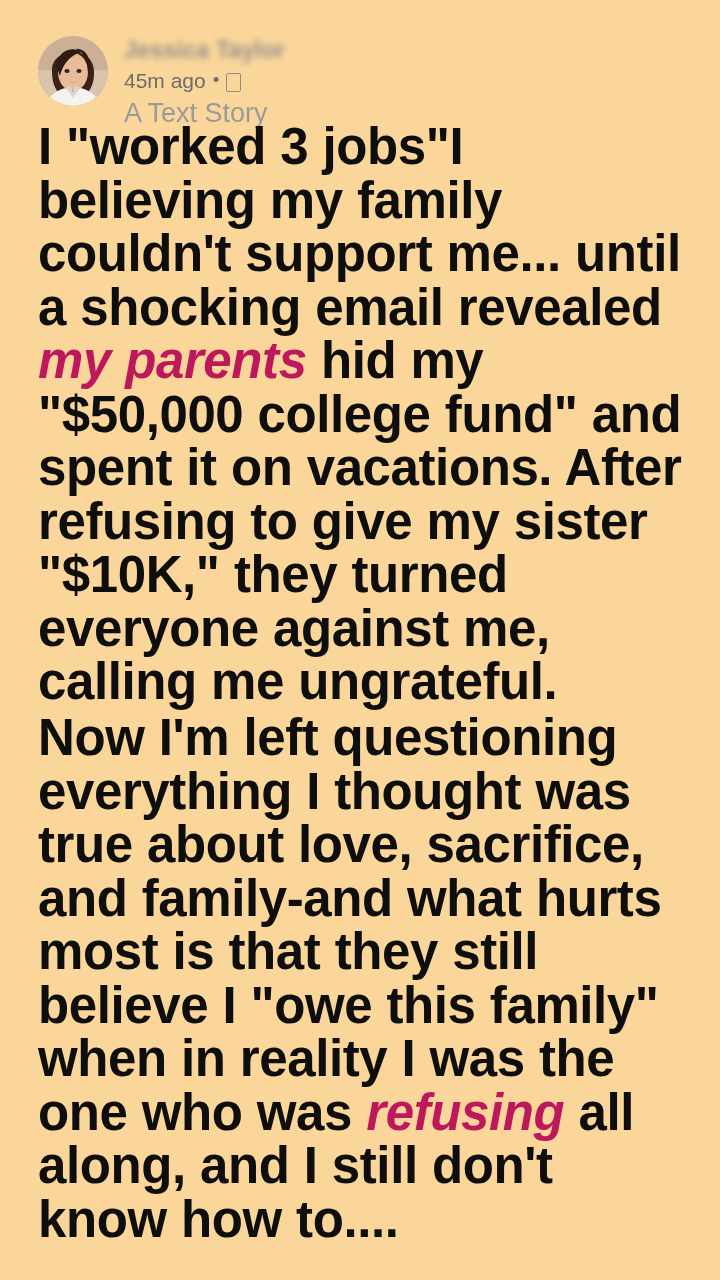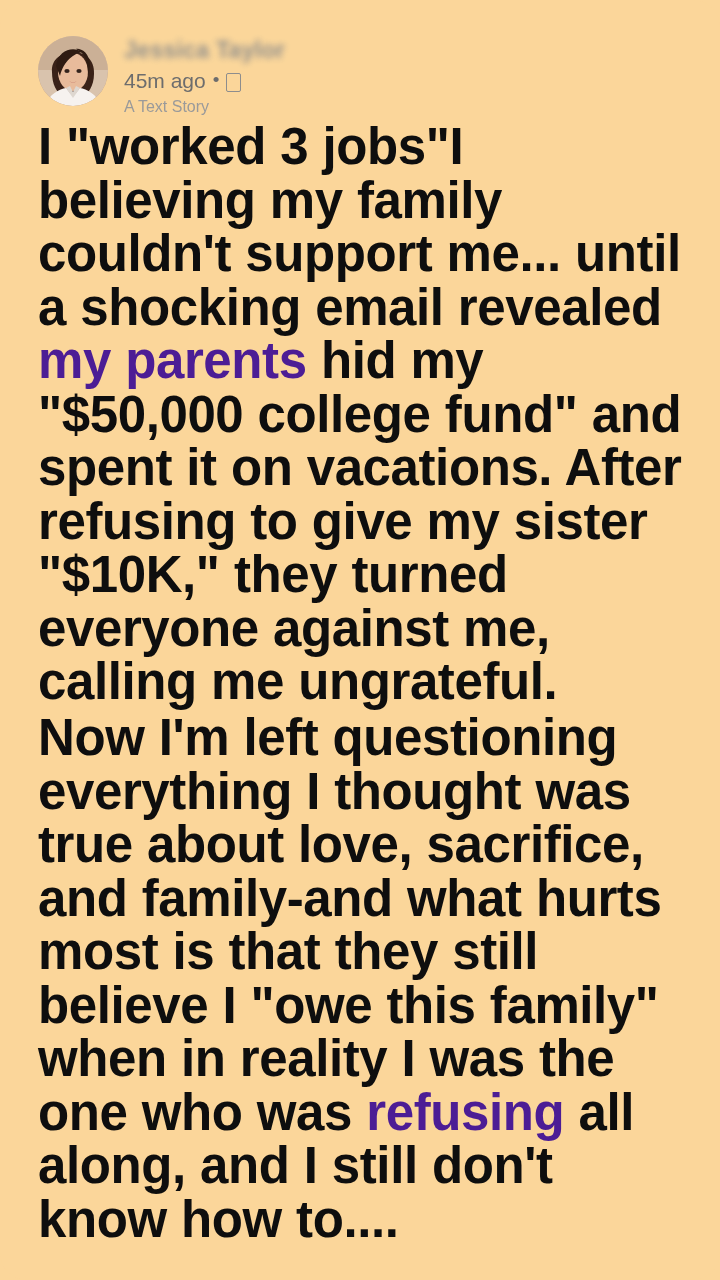--- a/index.html
+++ b/index.html
@@ -80,42 +80,43 @@
     width: 13px;
     height: 17px;
     border: 1.6px solid #8d8d8d;
     border-radius: 2px;
     position: relative;
     top: 2px;
   }
 
   .story-type {
     margin-top: 4px;
-    font-size: 16px;
+    font-size: 27px;
     color: #9a9a9a;
     line-height: 1.2;
   }
 
   
   .story-body {
     padding: 10px 36px 0 38px;
     font-size: 51px;
     line-height: 1.05;
     font-weight: bold;
     color: #0e0e0e;
     letter-spacing: -0.4px;
     word-spacing: 0.5px;
   }
   .story-body p {
     margin: 0 0 0 0;
   }
   .story-body p + p { margin-top: 2px; }
 
   .hl {
-    color: #4c1d95;
+    color: #be185d;
+    font-style: italic;
   }
 </style>
 </head>
 <body>
 
 <div class="post">
 
   <div class="header">
 
     <div class="avatar">

